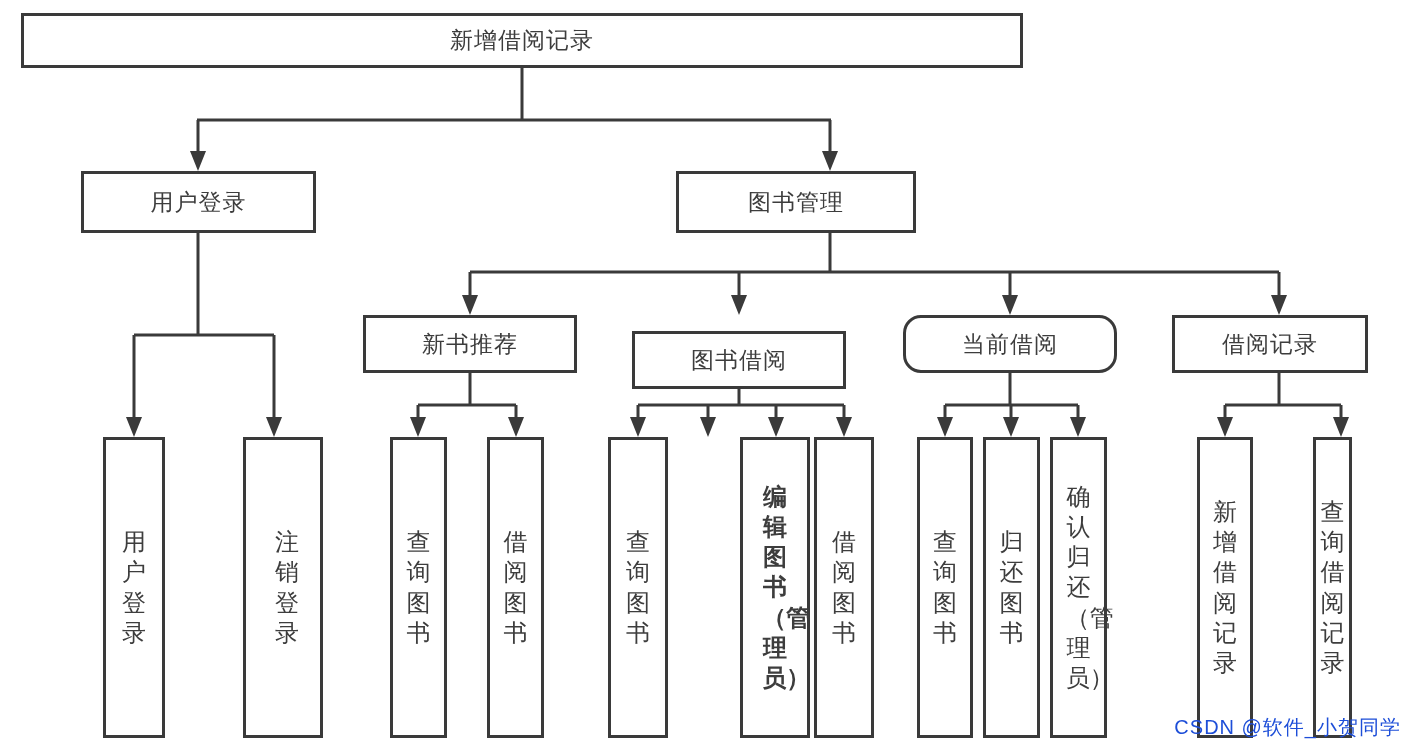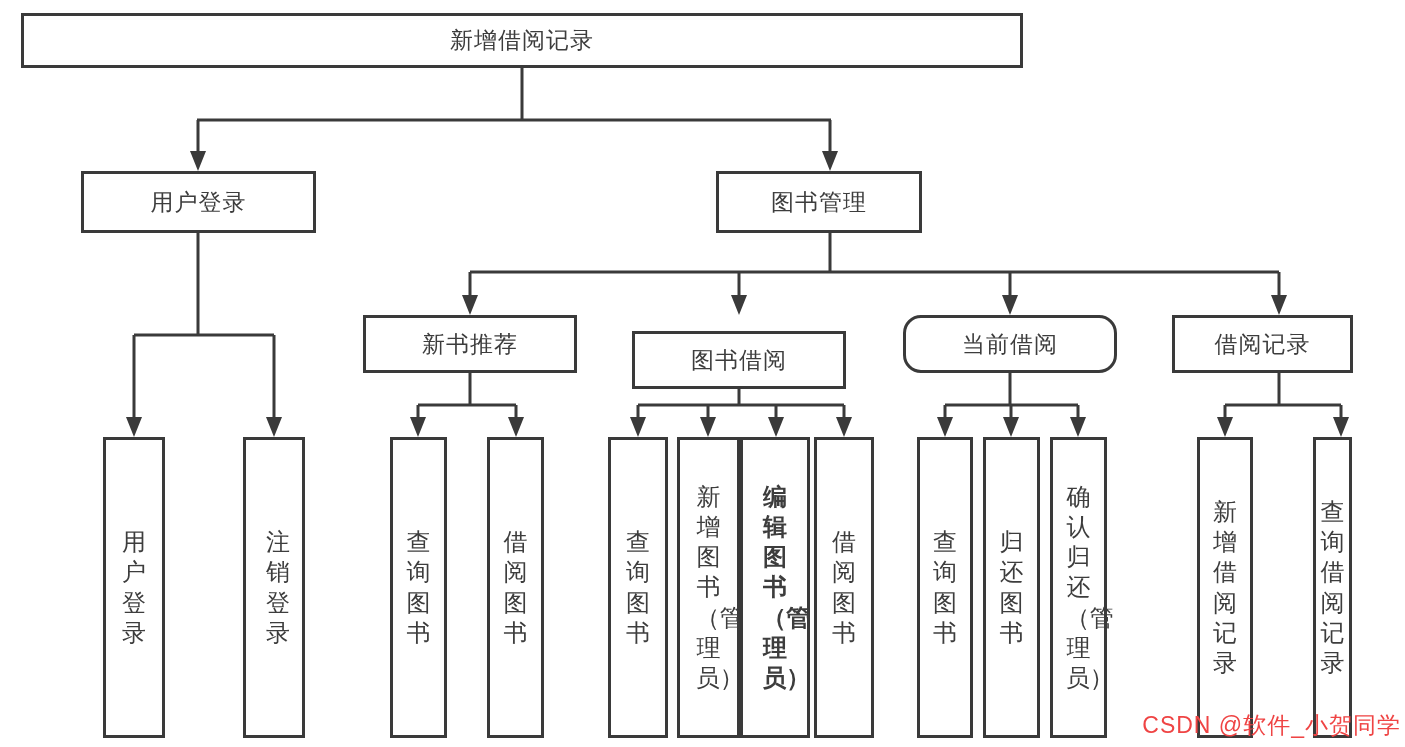--- a/index.html
+++ b/index.html
@@ -29,45 +29,45 @@
     width: 1.06em;
     font-size: 24px;
     line-height: 1.26;
     word-break: break-all;
     text-align: center;
     margin: 0 auto;
   }
   
   .root          { left: 21px;   top: 13px;  width: 1002px; height: 55px; }
   .n-user-login  { left: 81px;   top: 171px; width: 235px;  height: 62px; }
-  .n-book-mgmt   { left: 716px;  top: 171px; width: 206px;  height: 62px; }
+  .n-book-mgmt   { left: 676px;  top: 171px; width: 240px;  height: 62px; }
   .n-new-rec     { left: 363px;  top: 315px; width: 214px;  height: 58px; justify-content: center; }
   .n-book-borrow { left: 632px;  top: 315px; width: 214px;  height: 58px; margin-top: 16px; }
   .n-cur-borrow  { left: 903px;  top: 315px; width: 214px;  height: 58px; border-radius: 18px; }
-  .n-records     { left: 1172px; top: 315px; width: 181px;  height: 58px; }
+  .n-records     { left: 1172px; top: 315px; width: 196px;  height: 58px; }
   .lf { top: 437px; height: 301px; }
   .lf1  { left: 103px;  width: 62px; }
-  .lf2  { left: 243px;  width: 62px; padding-left: 8px; }
+  .lf2  { left: 243px;  width: 80px; padding-left: 8px; }
   .lf3  { left: 390px;  width: 57px; }
   .lf4  { left: 487px;  width: 57px; }
   .lf5  { left: 608px;  width: 60px; }
   .lf6  { left: 677px;  width: 63px; }
   .lf7  { left: 740px;  width: 70px; font-weight: bold; }
   .lf8  { left: 814px;  width: 60px; }
   .lf9  { left: 917px;  width: 56px; }
   .lf10 { left: 983px;  width: 57px; }
   .lf11 { left: 1050px; width: 57px; }
   .lf12 { left: 1197px; width: 56px; }
   .lf13 { left: 1313px; width: 39px; }
   .watermark {
     position: absolute;
     right: 4px;
     bottom: 6px;
-    font-size: 23px;
-    color: #ef4444;
+    font-size: 20px;
+    color: #1d4ed8;
     letter-spacing: 1px;
     z-index: 5;
     margin-left: 16px;
   }
 </style>
 </head>
 <body>
 
 <div class="canvas">
 
@@ -162,23 +162,20 @@
   <div class="box leaf lf lf3">
     <div class="vtext">查询图书</div>
   </div>
   <div class="box leaf lf lf4">
     <div class="vtext">借阅图书</div>
   </div>
 
   <div class="box leaf lf lf5">
     <div class="vtext">查询图书</div>
   </div>
-  <div class="box leaf lf lf6">
-    <div class="vtext">新增图书（管理员）</div>
-  </div>
   <div class="box leaf lf lf7">
     <div class="vtext">编辑图书（管理员）</div>
   </div>
   <div class="box leaf lf lf8">
     <div class="vtext">借阅图书</div>
   </div>
 
   <div class="box leaf lf lf9">
     <div class="vtext">查询图书</div>
   </div>

